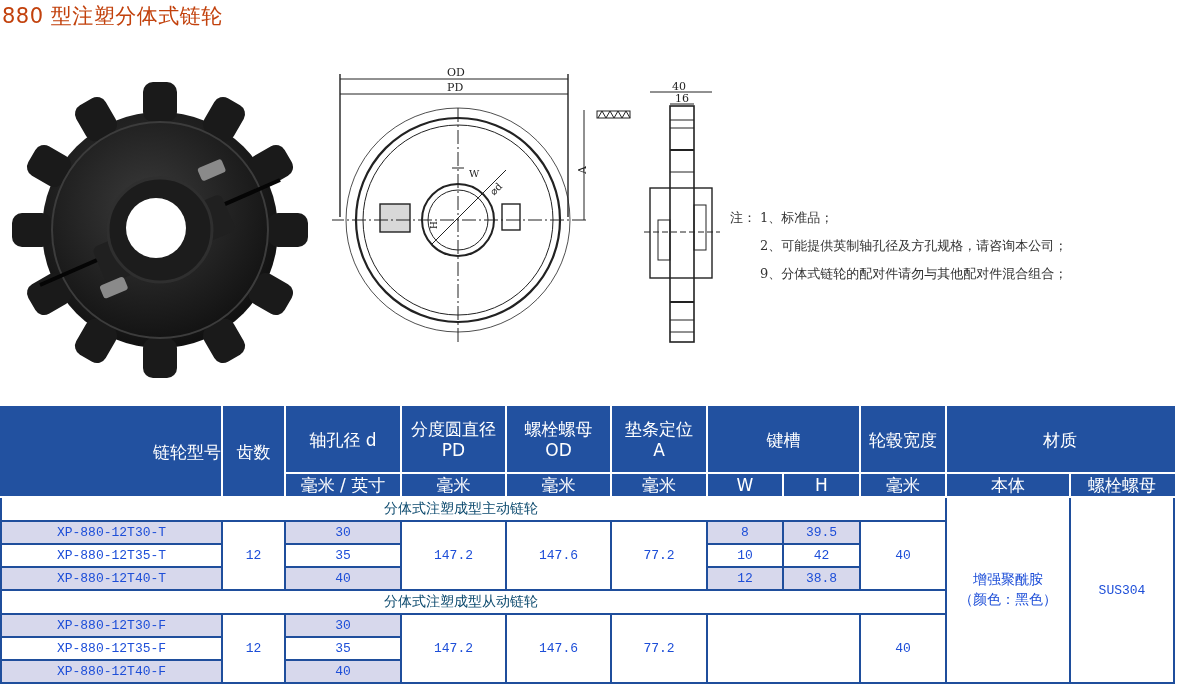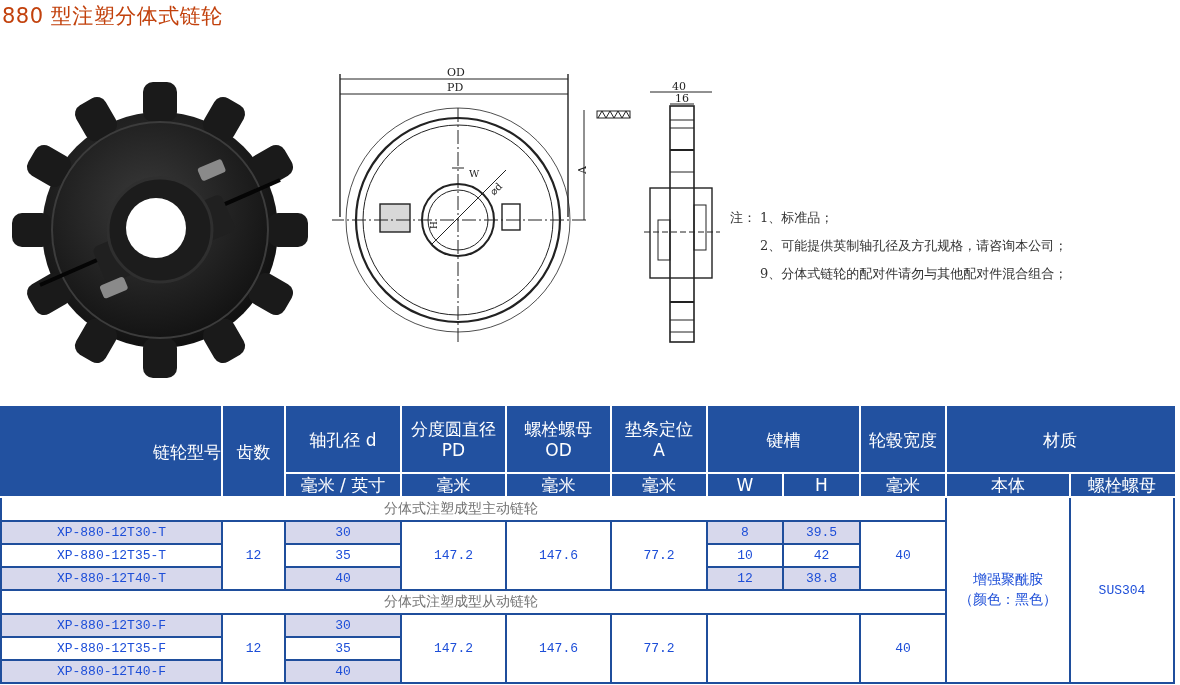--- a/index.html
+++ b/index.html
@@ -15,21 +15,21 @@
   .notes .lead { width: 30px; }
   table.spec { position: absolute; left: 0; top: 406px; width: 1173px; border-collapse: collapse; table-layout: fixed; }
   table.spec td, table.spec th { border: 2px solid #1f4e9c; text-align: center; vertical-align: middle; padding: 0; overflow: hidden; white-space: nowrap; }
   table.spec th { background: #2251a0; color: #ffffff; font-weight: normal; font-size: 17px; font-family: "DejaVu Sans", sans-serif; line-height: 21px; border-color: #ffffff; border-width: 2px; }
   table.spec tr.h1 th { height: 66px; border-top-color: #2251a0; }
   table.spec tr.h2 th { height: 24px; }
   table.spec th.edgeL { border-left-color: #2251a0; text-align: right; }
   table.spec th.edgeR { border-right-color: #2251a0; }
   table.spec td { font-family: Liberation Mono, monospace; font-size: 13px; color: #1d4ed8; height: 23px; background: #ffffff; }
   table.spec td.shade { background: #d7d8ec; }
-  table.spec td.section { text-align: left; padding-left: 382px; font-family: "DejaVu Sans", sans-serif; font-size: 14px; color: #737373; height: 24px; }
+  table.spec td.section { text-align: left; padding-left: 382px; font-family: "DejaVu Sans", sans-serif; font-size: 14px; color: #0c4a6e; height: 24px; }
   table.spec td.mat { line-height: 20px; white-space: normal; font-size: 14px; }
 </style>
 </head>
 <body>
 
 <div class="title">880 型注塑分体式链轮</div>
 
 <svg class="photo" viewBox="0 0 300 320">
   <defs>
     <radialGradient id="g1" cx="45%" cy="40%" r="60%">

